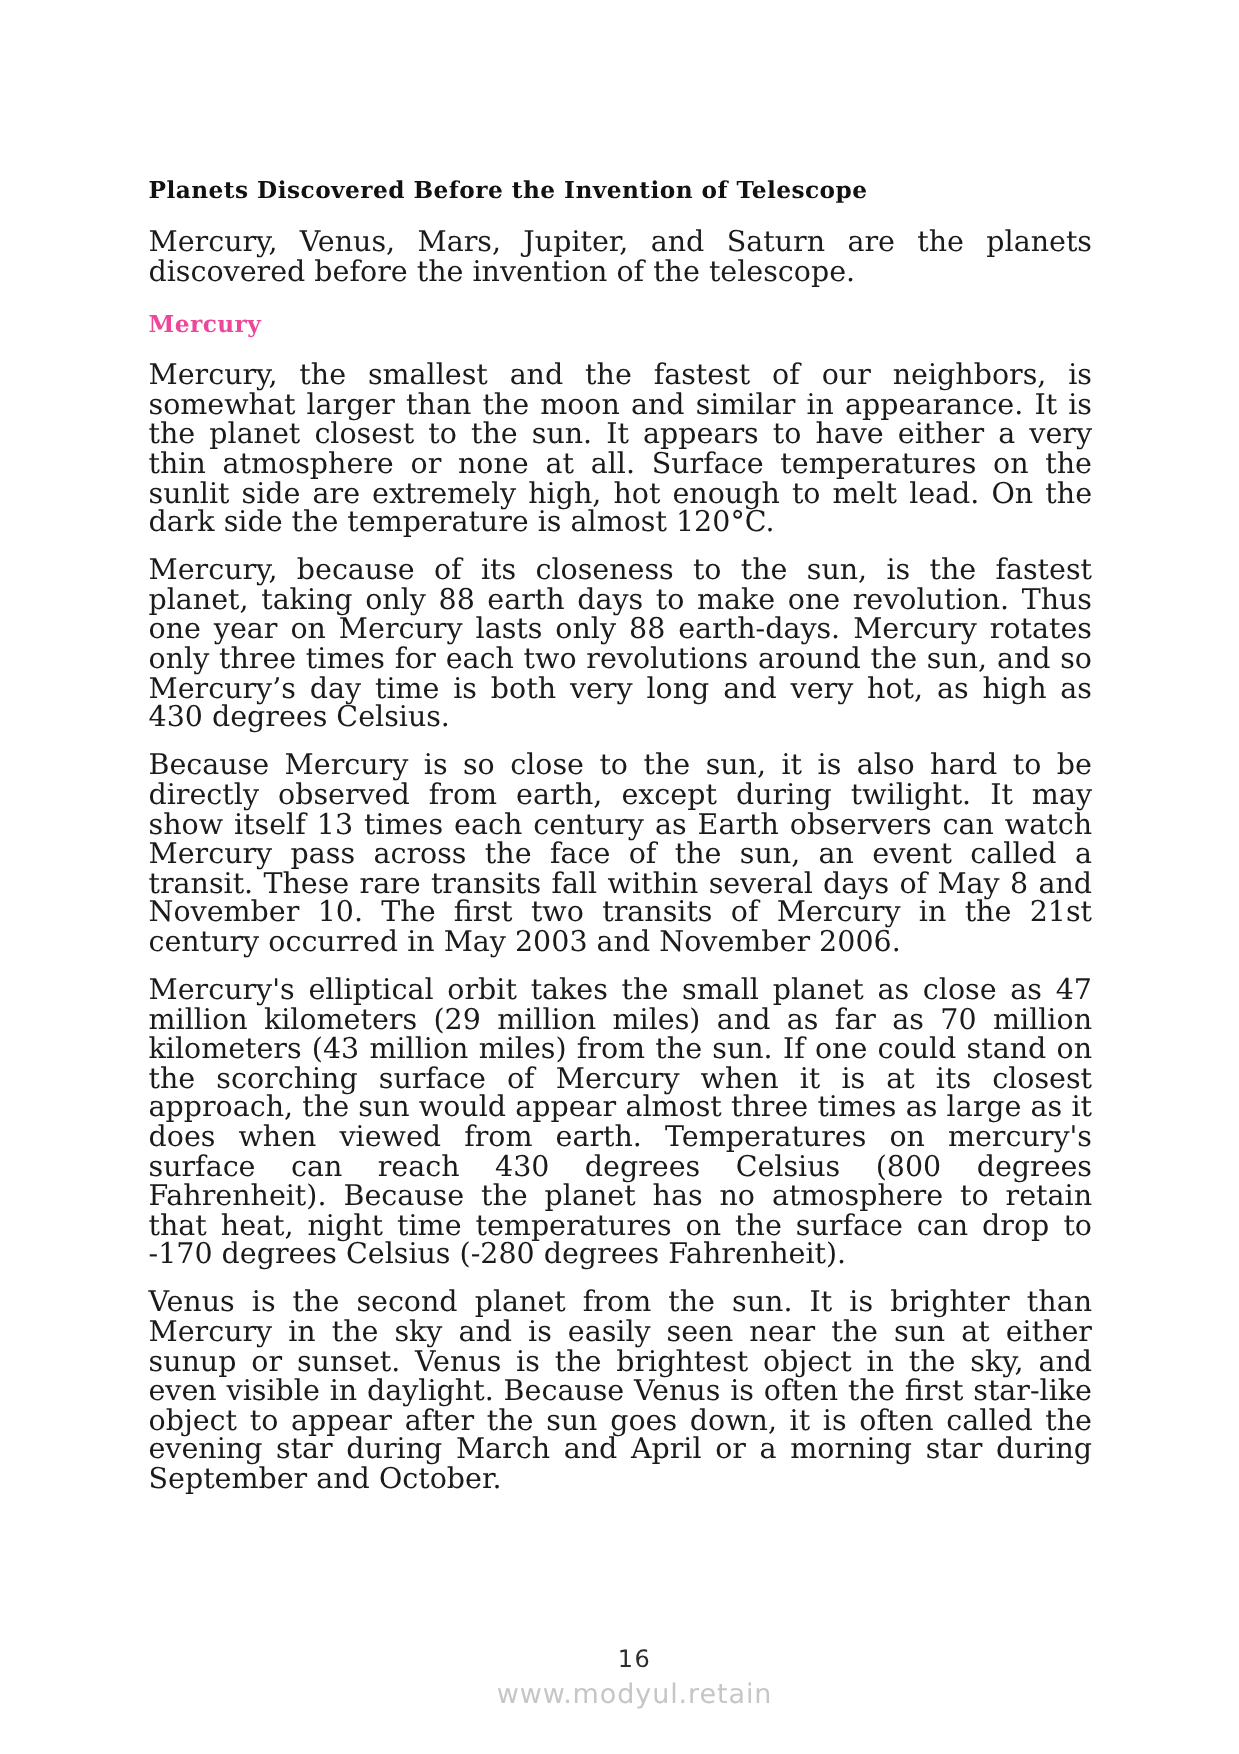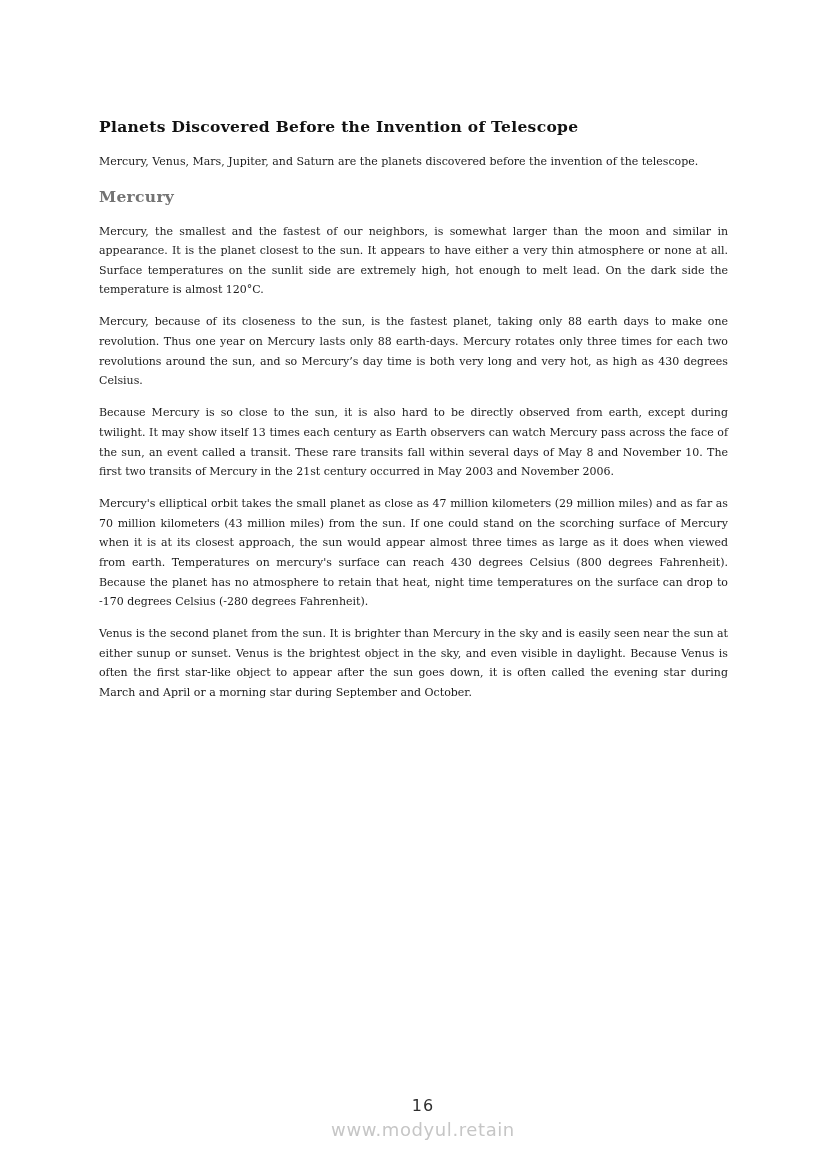--- a/index.html
+++ b/index.html
@@ -32,24 +32,24 @@
     font-weight: bold;
     letter-spacing: 0.3px;
     margin: 0 0 16px 0;
     color: #111111;
   }
   .section-heading {
     font-size: 15.5px;
     font-weight: bold;
     letter-spacing: 0.3px;
     margin: 15px 0 16px 0;
-    color: #737373;
+    color: #ec4899;
   }
   .para {
-    font-size: 11px;
+    font-size: 19px;
     line-height: 19.6px;
     text-align: justify;
     margin: 0 0 12.5px 0;
     color: #1b1b1b;
   }
   .footer {
     position: absolute;
     left: 10px;
     width: 826px;
     top: 1096px;

